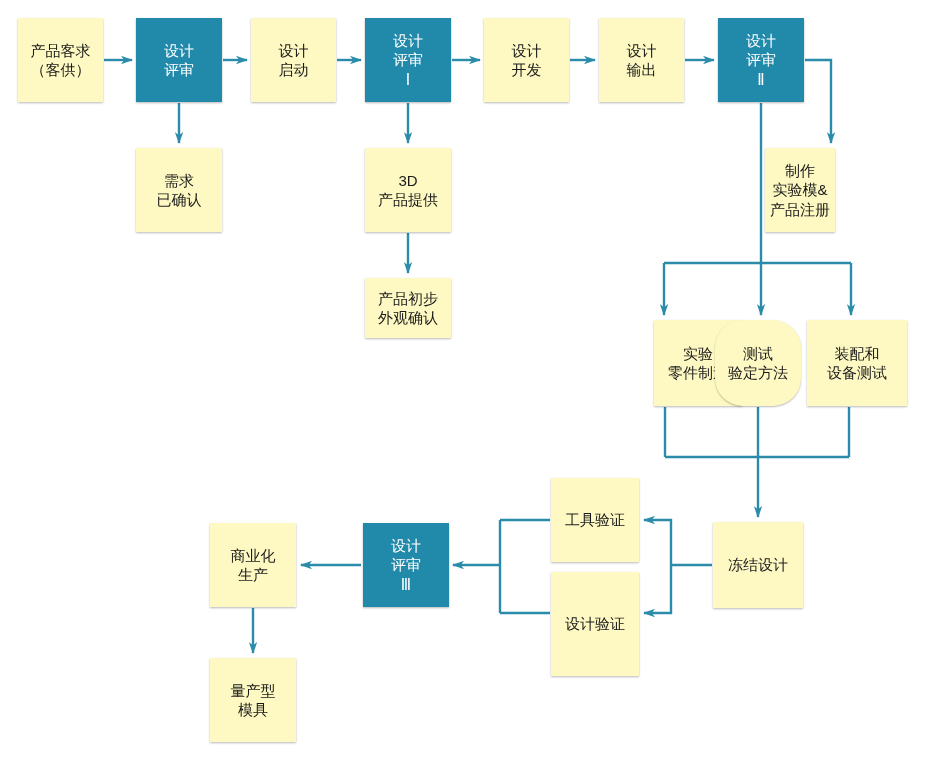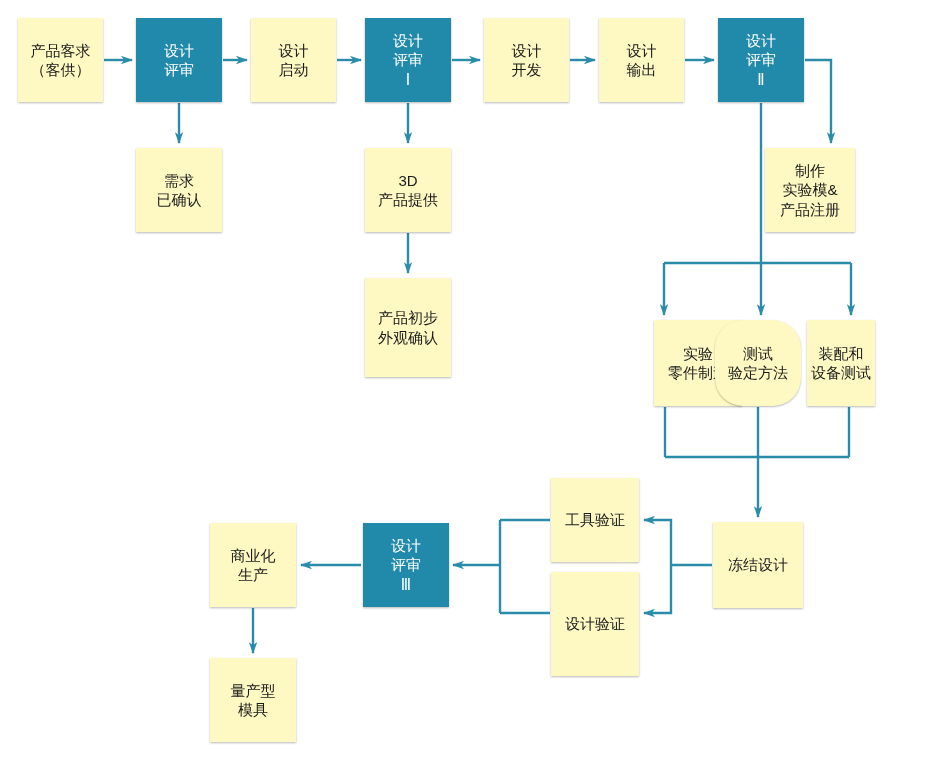--- a/index.html
+++ b/index.html
@@ -122,38 +122,38 @@
 Ⅱ</span>
       </div>
       <div class="node gray" style="left: 136px; top: 148px; width: 86px; height: 84px;">
         <span class="lbl">需求
 已确认</span>
       </div>
       <div class="node gray" style="left: 365px; top: 148px; width: 86px; height: 84px;">
         <span class="lbl">3D
 产品提供</span>
       </div>
-      <div class="node gray" style="left: 365px; top: 278px; width: 86px; height: 99px;">
+      <div class="node gray" style="left: 365px; top: 278px; width: 86px; height: 60px;">
         <span class="lbl">产品初步
 外观确认</span>
       </div>
-      <div class="node gray" style="left: 765px; top: 148px; width: 90px; height: 84px;">
+      <div class="node gray" style="left: 765px; top: 148px; width: 70px; height: 84px;">
         <span class="lbl">制作
 实验模&amp;
 产品注册</span>
       </div>
       <div class="node gray" style="left: 654px; top: 320px; width: 88px; height: 86px; justify-content: center;">
         <span class="lbl">实验
 零件制造</span>
       </div>
       <div class="node gray" style="left: 715px; top: 320px; width: 86px; height: 86px; border-radius: 28px;">
         <span class="lbl">测试
 验定方法</span>
       </div>
-      <div class="node gray" style="left: 807px; top: 320px; width: 68px; height: 86px;">
+      <div class="node gray" style="left: 807px; top: 320px; width: 100px; height: 86px;">
         <span class="lbl">装配和
 设备测试</span>
       </div>
       <div class="node gray" style="left: 713px; top: 522px; width: 90px; height: 86px;">
         <span class="lbl">冻结设计</span>
       </div>
       <div class="node gray" style="left: 551px; top: 478px; width: 88px; height: 84px;">
         <span class="lbl">工具验证</span>
       </div>
       <div class="node gray" style="left: 551px; top: 572px; width: 88px; height: 104px;">

